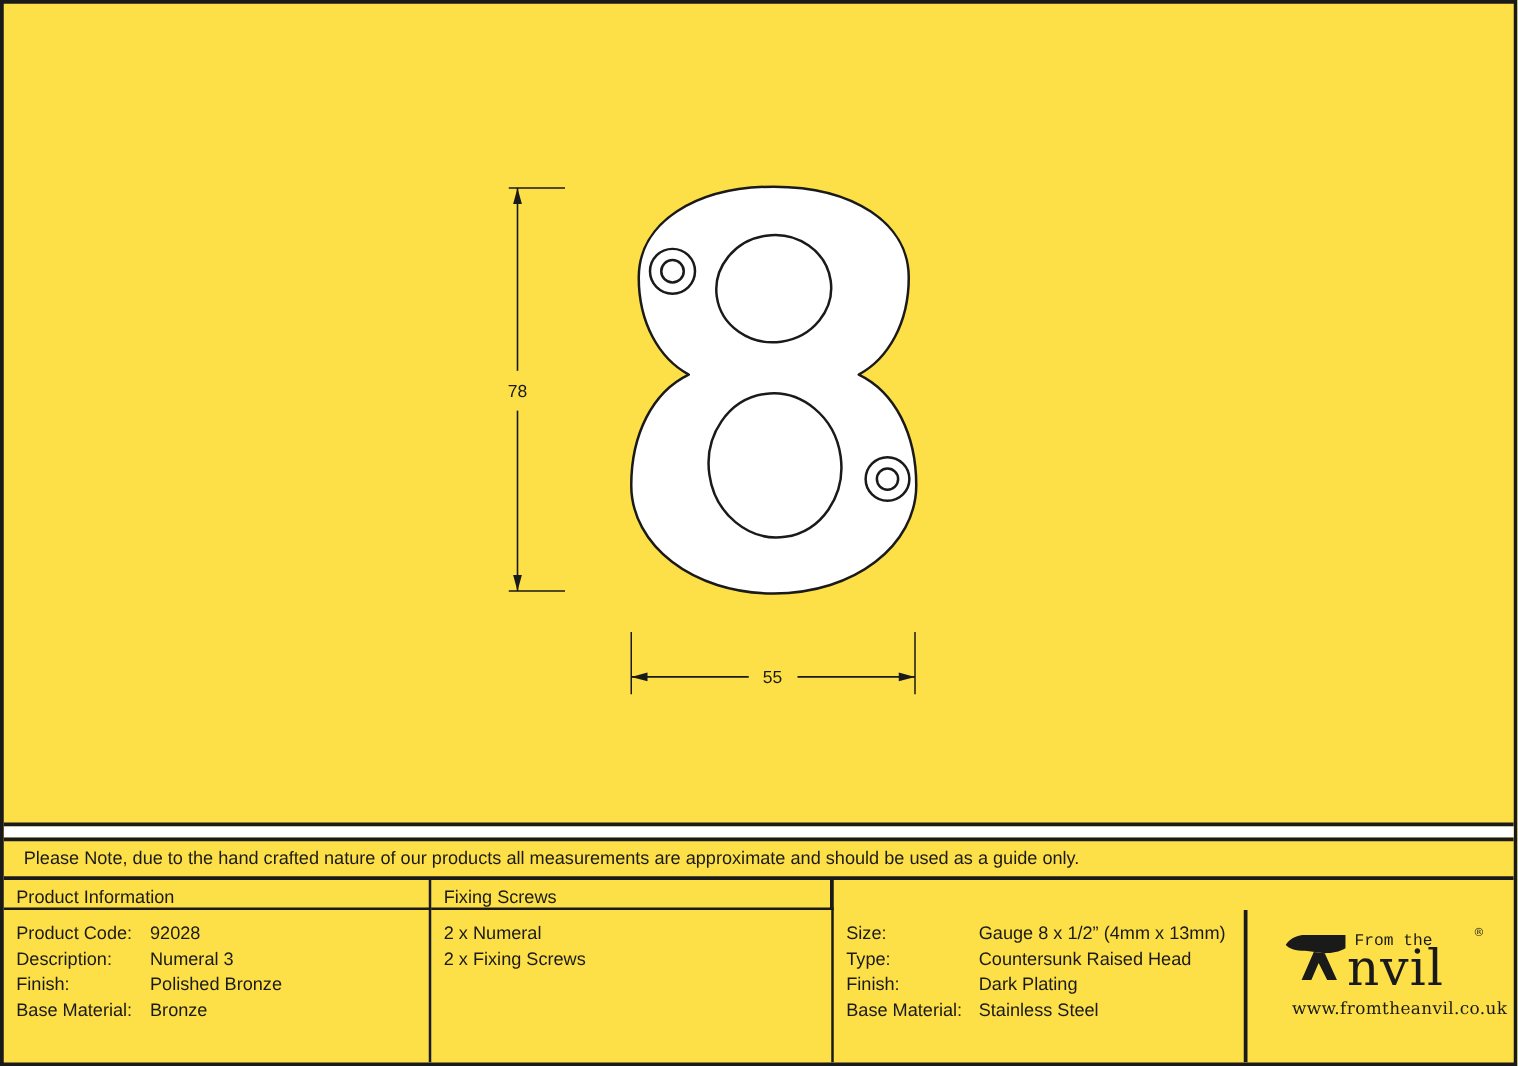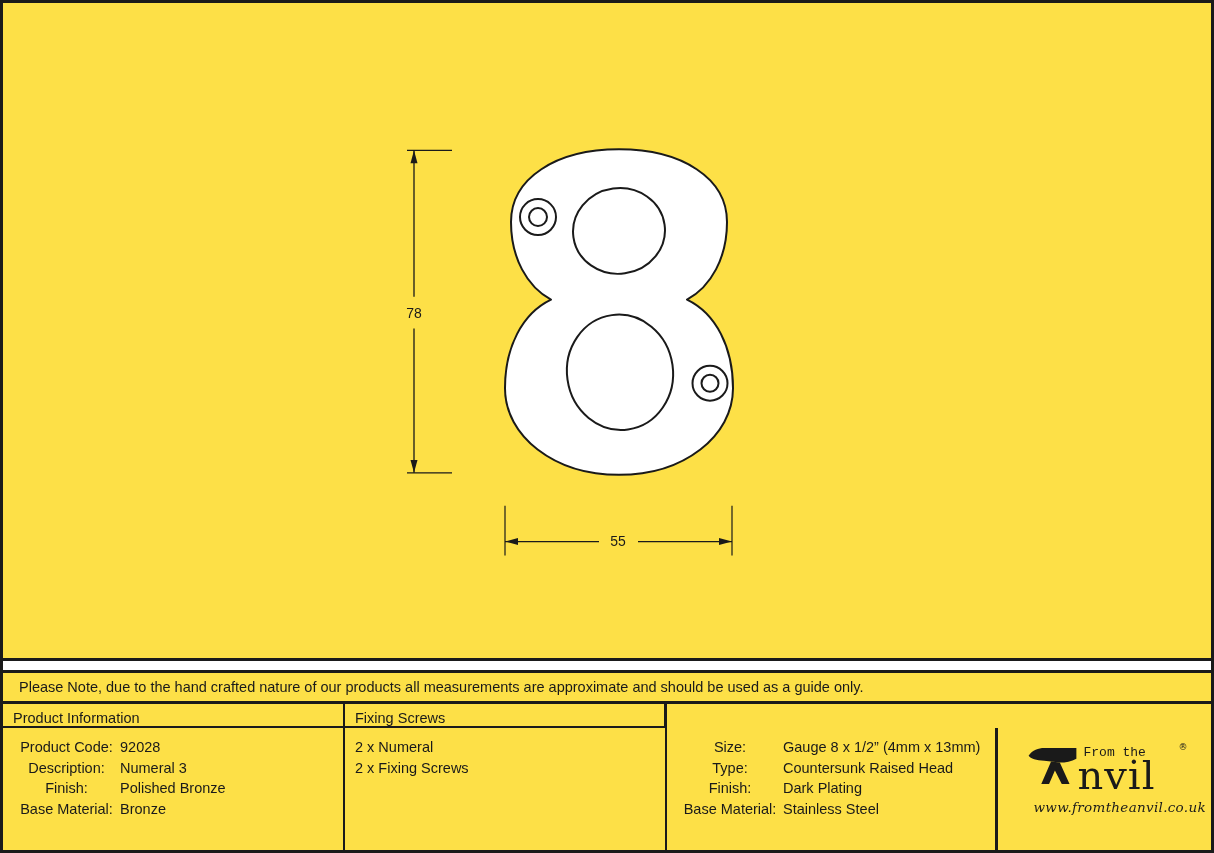--- a/index.html
+++ b/index.html
@@ -62,21 +62,21 @@
   }
   .th.last { border-right: 3px solid #1a1a1a; }
   .td {
     border-right: 2px solid #1a1a1a;
     padding: 9px 0 0 10px;
     font-size: 14.5px;
     line-height: 20.6px;
   }
   .td.last { border-right: 3px solid #1a1a1a; }
   .kv { display: flex; }
-  .kv .k { display: inline-block; width: 107px; flex: none; text-align: center; }
+  .kv .k { display: inline-block; width: 107px; flex: none; }
   .col3 .kv .k { width: 106px; }
 
   
   .logo-cell {
     grid-column: 4;
     grid-row: 1 / span 2;
     display: flex;
     align-items: center;
     justify-content: center;
   }
@@ -90,21 +90,21 @@
     position: absolute; left: 52px; top: 13px;
     font-family: "DejaVu Serif", serif; font-size: 40px; line-height: 1;
     letter-spacing: 1px; white-space: nowrap;
   }
   .reg {
     position: absolute; right: -4px; top: 0;
     font-family: "DejaVu Serif", serif; font-size: 9px;
   }
   .url {
     position: absolute; left: 8px; bottom: -3px;
-    font-family: "DejaVu Serif", serif; font-style: italic;
+    font-family: "DejaVu Serif", serif; 
     font-size: 13.5px; white-space: nowrap; letter-spacing: 0.3px;
   }
 
   
   .outline { fill: #ffffff; stroke: #1a1a1a; stroke-width: 2; stroke-linejoin: round; }
   .dim-line { stroke: #1a1a1a; stroke-width: 1.3; fill: none; }
   .ext-line { stroke: #1a1a1a; stroke-width: 1.2; fill: none; }
   .arrow { fill: #1a1a1a; stroke: none; }
   .dim-text { font-family: "Liberation Sans", sans-serif; font-size: 14px; fill: #1a1a1a; }
 </style>

